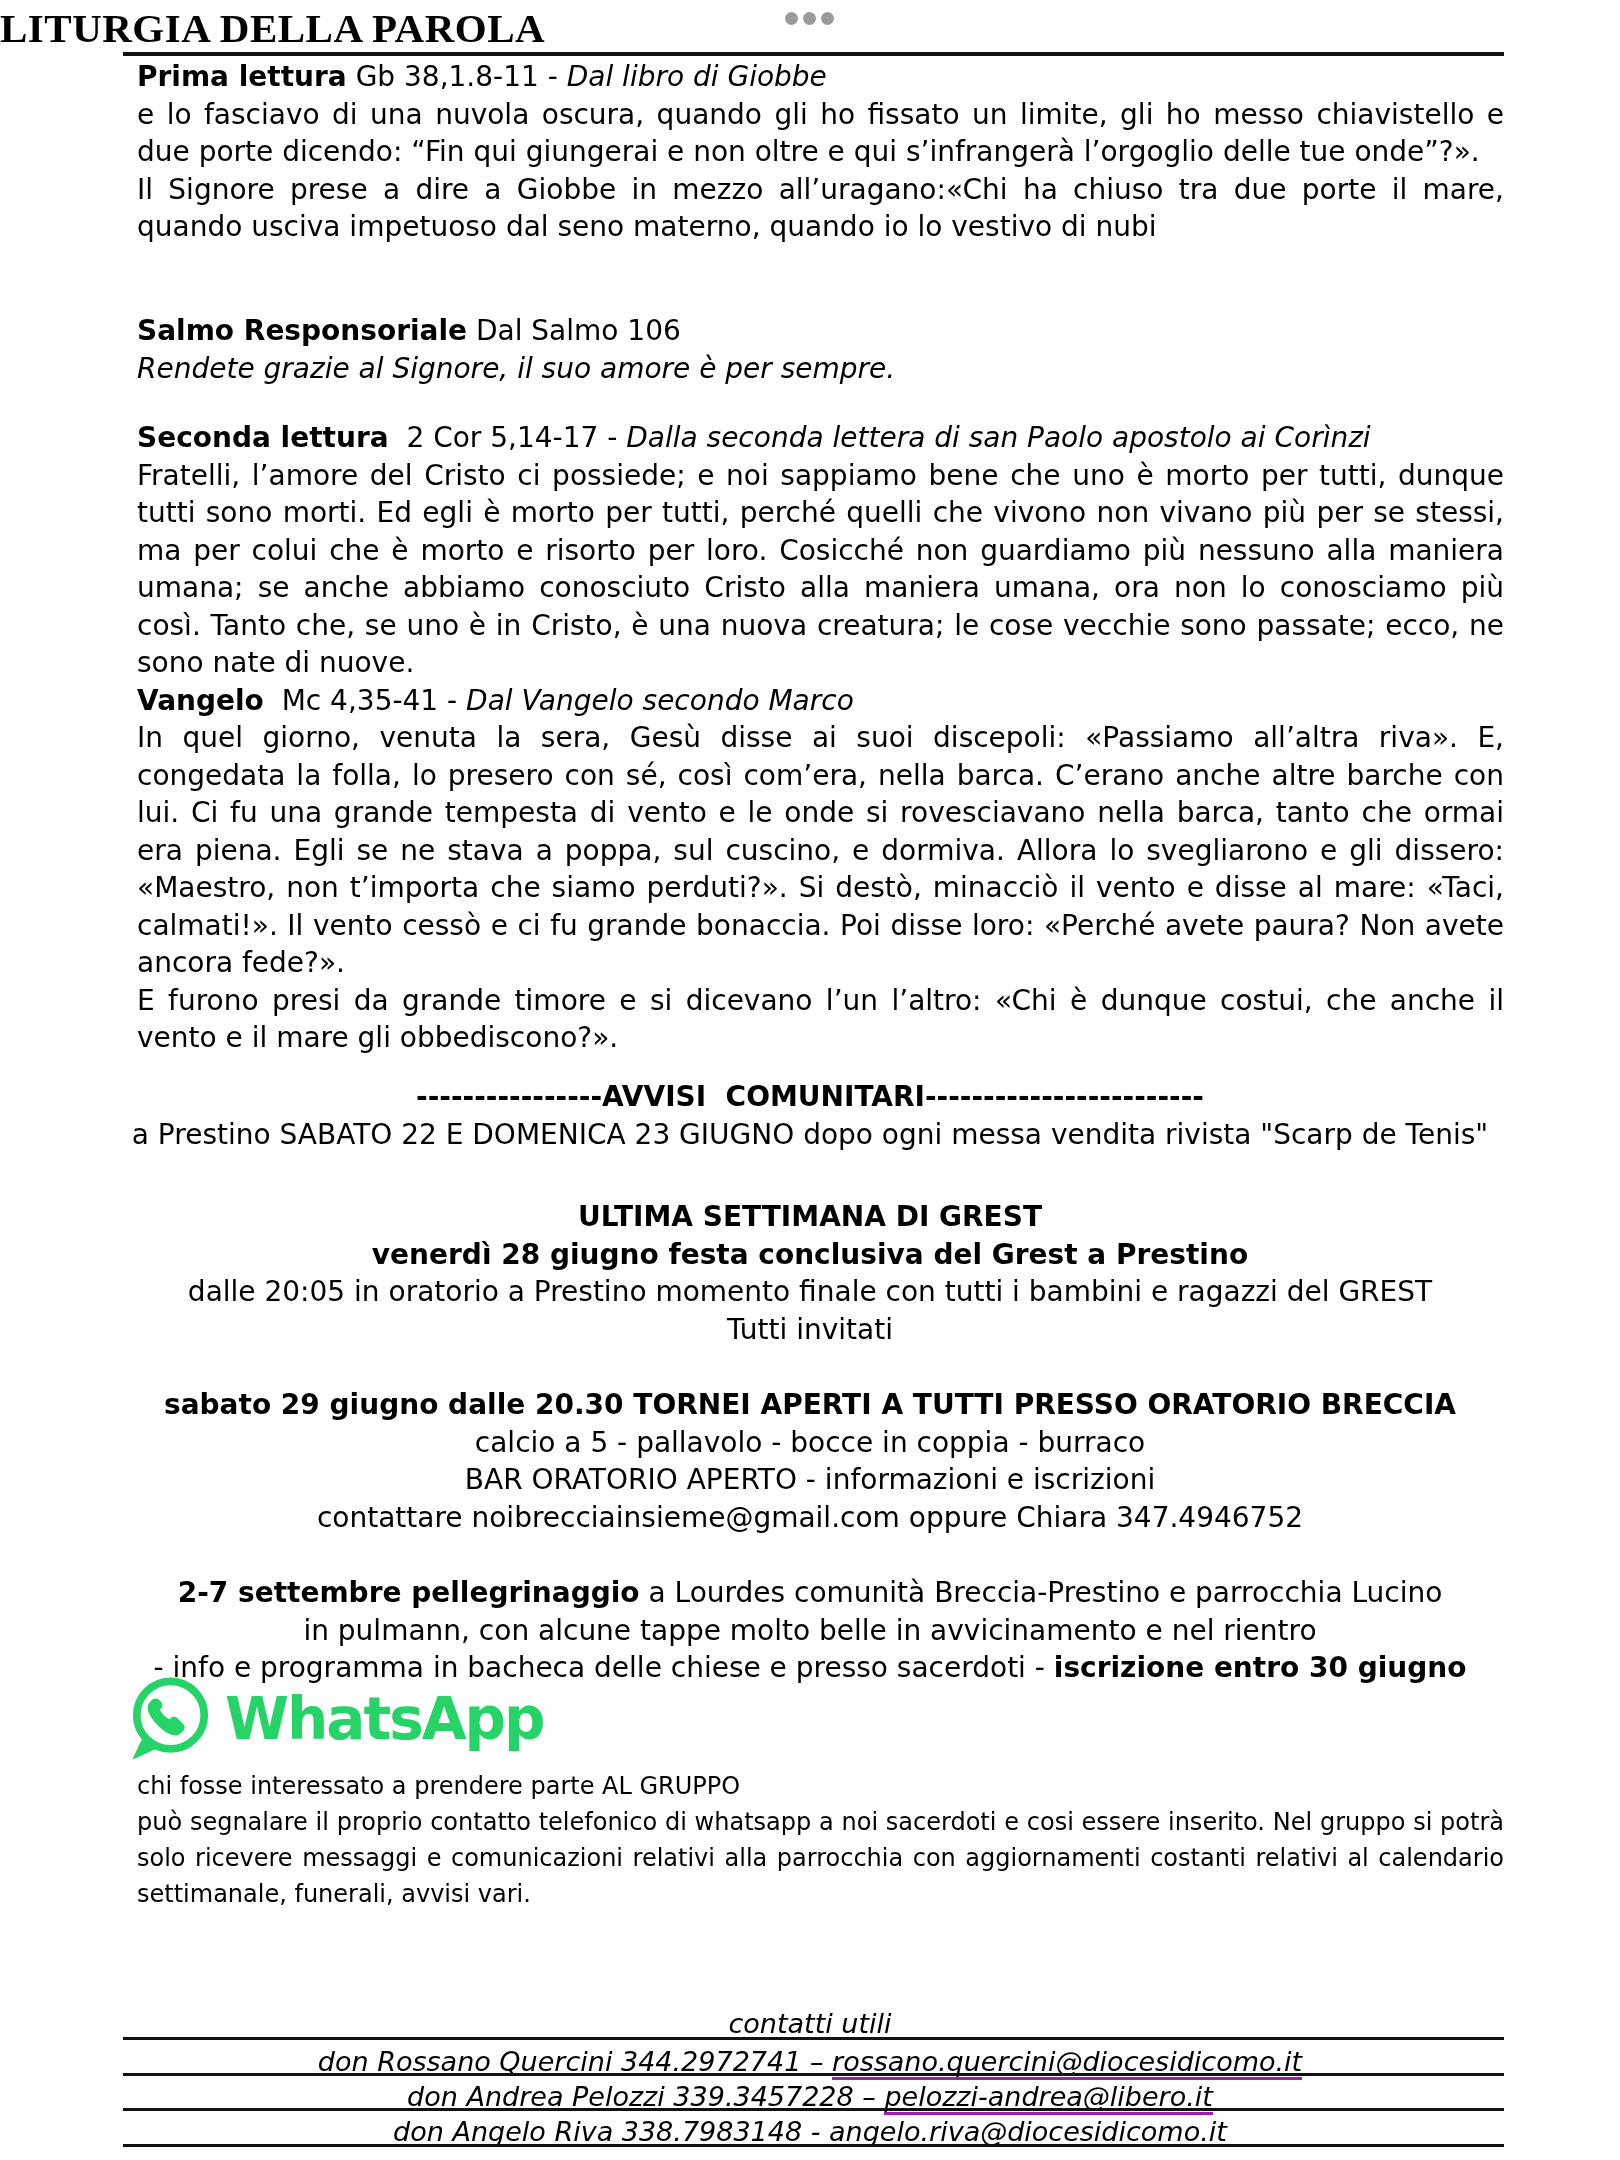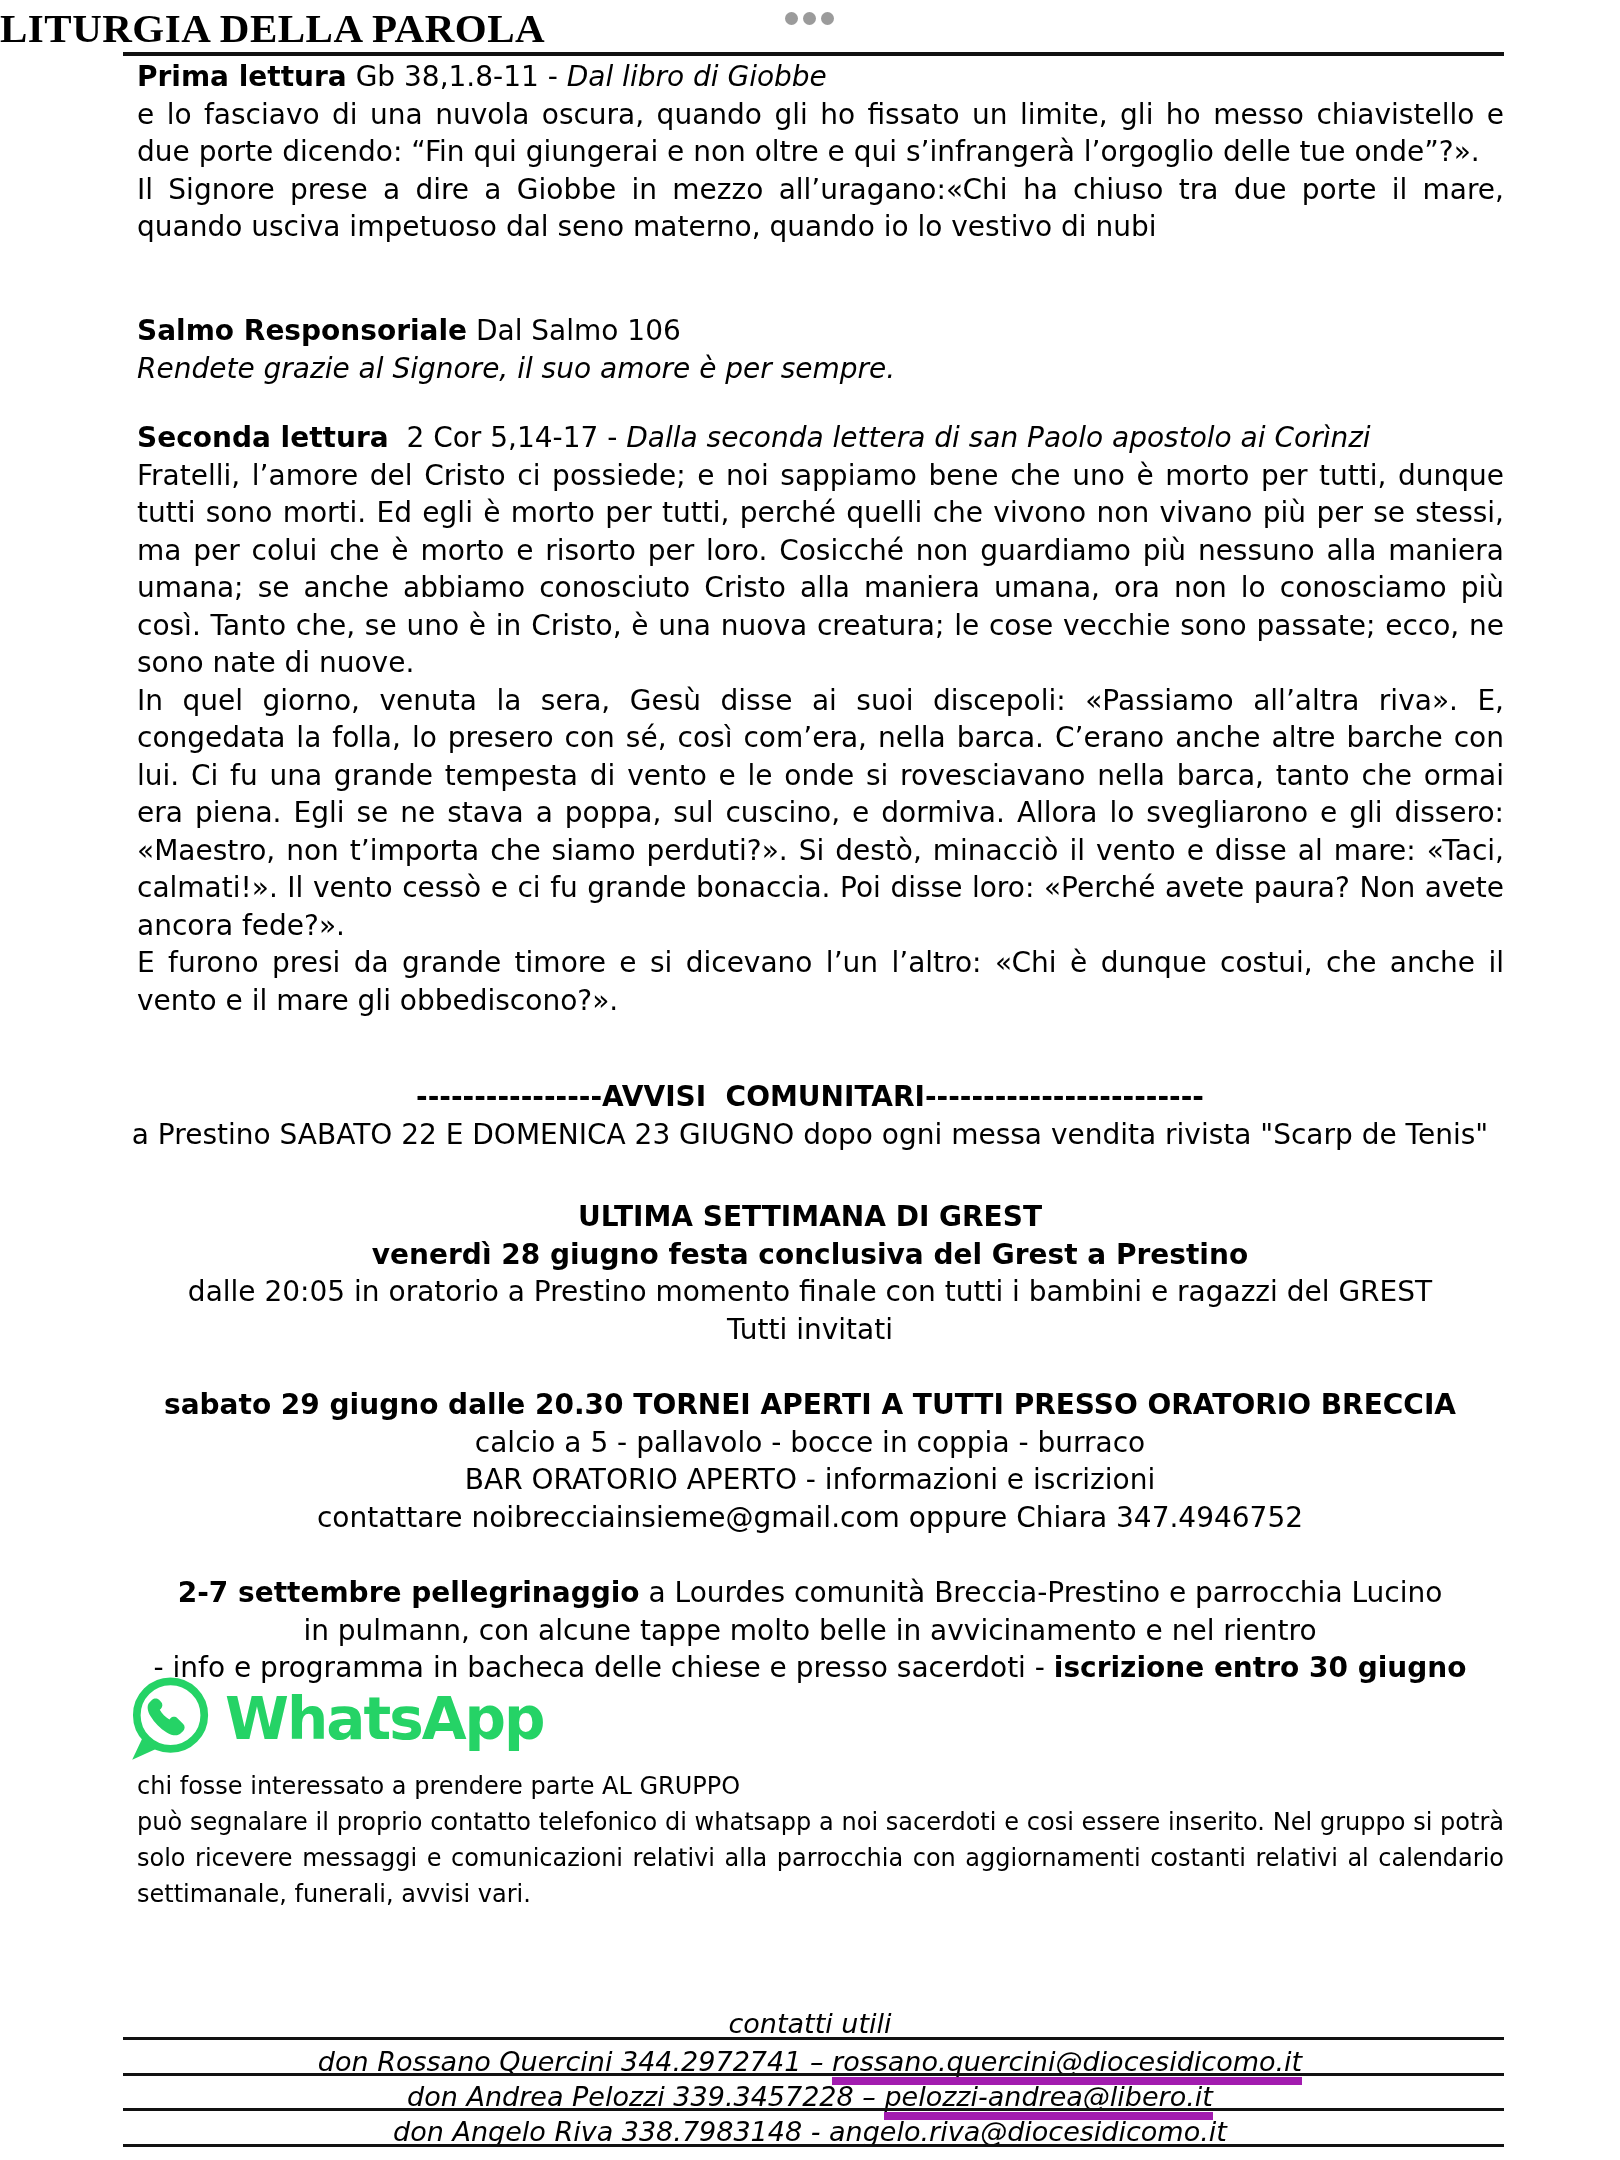--- a/index.html
+++ b/index.html
@@ -19,21 +19,21 @@
   .title{
     top:5px;left:0;width:100%;text-align:left;
     font-family:"Liberation Serif","DejaVu Serif",serif;
     font-weight:bold;font-size:41px;line-height:46px;letter-spacing:.5px;
   }
   .dot{width:13px;height:13px;border-radius:50%;background:#9b9b9b;top:12px;}
   .rule{background:#111;height:4px;}
   .thinrule{background:#111;height:3px;}
   .small-fs{font-size:24px;line-height:36px;}
   .contact{font-style:italic;font-size:27px;line-height:36px;text-align:center;left:60px;width:1500px;}
-  .email-link{border-bottom:8px solid #a21caf;padding-bottom:0px;}
+  .email-link{border-bottom:3px solid #a21caf;padding-bottom:0px;}
   .logo-row{display:flex;align-items:center;}
   .wamark{
     font-weight:bold;font-size:58px;letter-spacing:-2px;line-height:92px;
     margin-left:10px;
   }
   .wacaption{align-self:flex-end;font-weight:bold;font-size:29px;line-height:34px;margin-left:10px;margin-bottom:2px;white-space:nowrap;}
 </style>
 </head>
 <body>
 
@@ -54,20 +54,21 @@
 </div>
 
 <div class="abs content padtext body-fs" style="top:312px;">
   <div><span class="b">Salmo Responsoriale</span><span> Dal Salmo 106</span></div>
   <div><em>Rendete grazie al Signore, il suo amore è per sempre.</em></div>
 </div>
 
 <div class="abs content padtext body-fs" style="top:419px;">
   <div><span class="b">Seconda lettura</span><span>&nbsp; 2 Cor 5,14-17 - </span><em>Dalla seconda lettera di san Paolo apostolo ai Corìnzi</em></div>
   <div class="just">Fratelli, l’amore del Cristo ci possiede; e noi sappiamo bene che uno è morto per tutti, dunque tutti sono morti. Ed egli è morto per tutti, perché quelli che vivono non vivano più per se stessi, ma per colui che è morto e risorto per loro. Cosicché non guardiamo più nessuno alla maniera umana; se anche abbiamo conosciuto Cristo alla maniera umana, ora non lo conosciamo più così. Tanto che, se uno è in Cristo, è una nuova creatura; le cose vecchie sono passate; ecco, ne sono nate di nuove.</div>
+  <div><span class="b">Vangelo</span><span>&nbsp; Mc 4,35-41 - </span><em>Dal Vangelo secondo Marco</em></div>
   <div class="just">In quel giorno, venuta la sera, Gesù disse ai suoi discepoli: «Passiamo all’altra riva». E, congedata la folla, lo presero con sé, così com’era, nella barca. C’erano anche altre barche con lui. Ci fu una grande tempesta di vento e le onde si rovesciavano nella barca, tanto che ormai era piena. Egli se ne stava a poppa, sul cuscino, e dormiva. Allora lo svegliarono e gli dissero: «Maestro, non t’importa che siamo perduti?». Si destò, minacciò il vento e disse al mare: «Taci, calmati!». Il vento cessò e ci fu grande bonaccia. Poi disse loro: «Perché avete paura? Non avete ancora fede?».</div>
   <div class="just">E furono presi da grande timore e si dicevano l’un l’altro: «Chi è dunque costui, che anche il vento e il mare gli obbediscono?».</div>
 </div>
 
 <div class="abs ctr body-fs" style="top:1078px;">
   <div class="b">----------------AVVISI&nbsp; COMUNITARI------------------------</div>
   <div>a Prestino SABATO 22 E DOMENICA 23 GIUGNO dopo ogni messa vendita rivista "Scarp de Tenis"</div>
 </div>
 
 <div class="abs ctr body-fs" style="top:1198px;">

